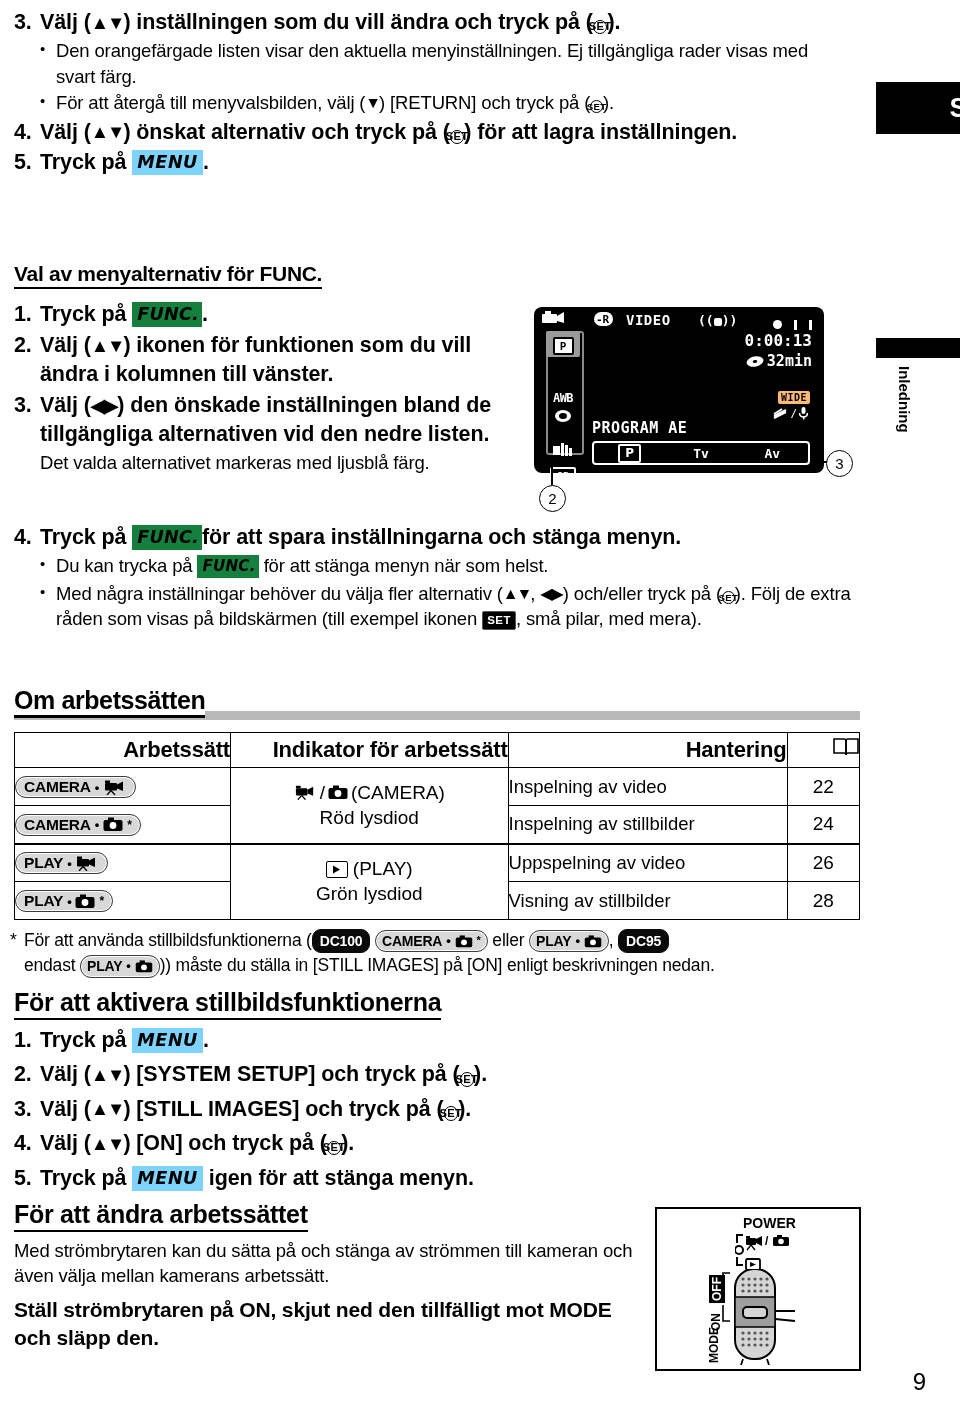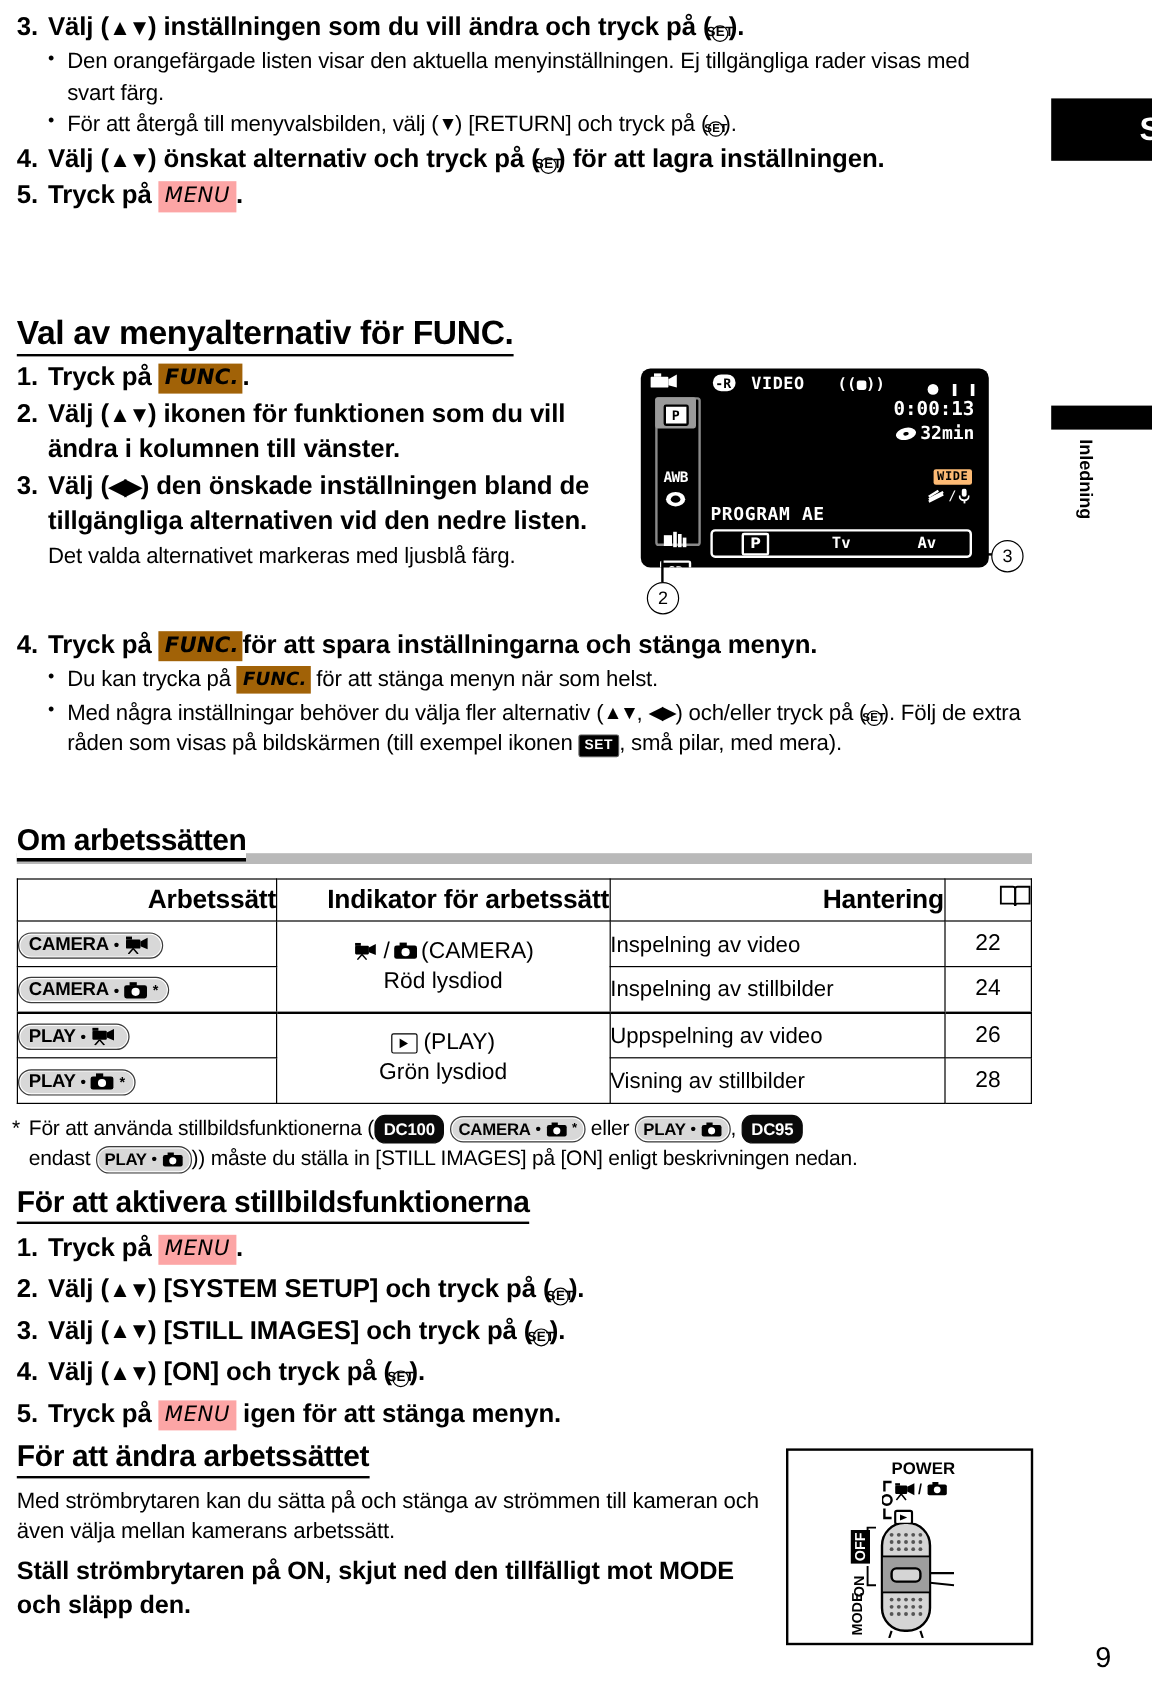--- a/index.html
+++ b/index.html
@@ -26,28 +26,28 @@
   .bullet{
     display:flex;align-items:flex-start;
     font-size:18.5px;line-height:1.36;letter-spacing:-0.15px;
   }
   .bullet .dot{width:16px;flex:none;font-size:15px;line-height:1.5;}
   .bullet .body{flex:1;}
   .plain{font-size:18.5px;line-height:1.36;letter-spacing:-0.15px;}
 
   
   .menukey{
-    display:inline-block;background:#fca5a5;color:#000;
+    display:inline-block;background:#7dd3fc;color:#000;
     font-family:"DejaVu Sans", sans-serif;
-    font-weight:normal;font-style:italic;
+    font-weight:bold;font-style:italic;
     font-size:0.82em;letter-spacing:0.5px;
     padding:1px 5px 1px 5px;vertical-align:1px;
   }
   .funckey{
-    display:inline-block;background:#a16207;color:#000;
+    display:inline-block;background:#15803d;color:#000;
     font-family:"DejaVu Sans", sans-serif;
     font-weight:bold;font-style:italic;
     font-size:0.82em;letter-spacing:0.2px;
     padding:1px 3px 1px 5px;vertical-align:1px;
   }
   .setbtn{
     display:inline-flex;align-items:center;justify-content:center;
     width:1.12em;height:1.12em;border:1.6px solid #000;border-radius:50%;
     font-size:0.52em;font-weight:bold;letter-spacing:0.3px;
     vertical-align:-0.12em;line-height:1;
@@ -59,21 +59,21 @@
     border:1px solid #555;border-radius:2px;
     font-size:0.62em;font-weight:bold;letter-spacing:0.5px;
     padding:1px 4px;vertical-align:1px;
     font-family:"Liberation Sans", sans-serif;
   }
   .ud{display:inline-block;letter-spacing:-2px;font-size:0.86em;vertical-align:0.02em;}
   .lr{display:inline-block;letter-spacing:-1px;font-size:0.86em;vertical-align:0.02em;}
 
   
   .h-underline{
-    font-weight:bold;font-size:28px;letter-spacing:-0.3px;
+    font-weight:bold;font-size:21px;letter-spacing:-0.3px;
     display:inline-block;border-bottom:2.2px solid #000;padding-bottom:1px;
   }
   .h-graybar{position:relative;}
   .h-graybar .txt{
     font-weight:bold;font-size:25px;letter-spacing:-0.4px;
     display:inline-block;border-bottom:3px solid #000;padding-bottom:0px;
     position:relative;z-index:2;background:#fff;
   }
   .h-graybar .bar{
     position:absolute;left:0;right:0;bottom:0px;height:9px;background:#b9b9b9;z-index:1;

